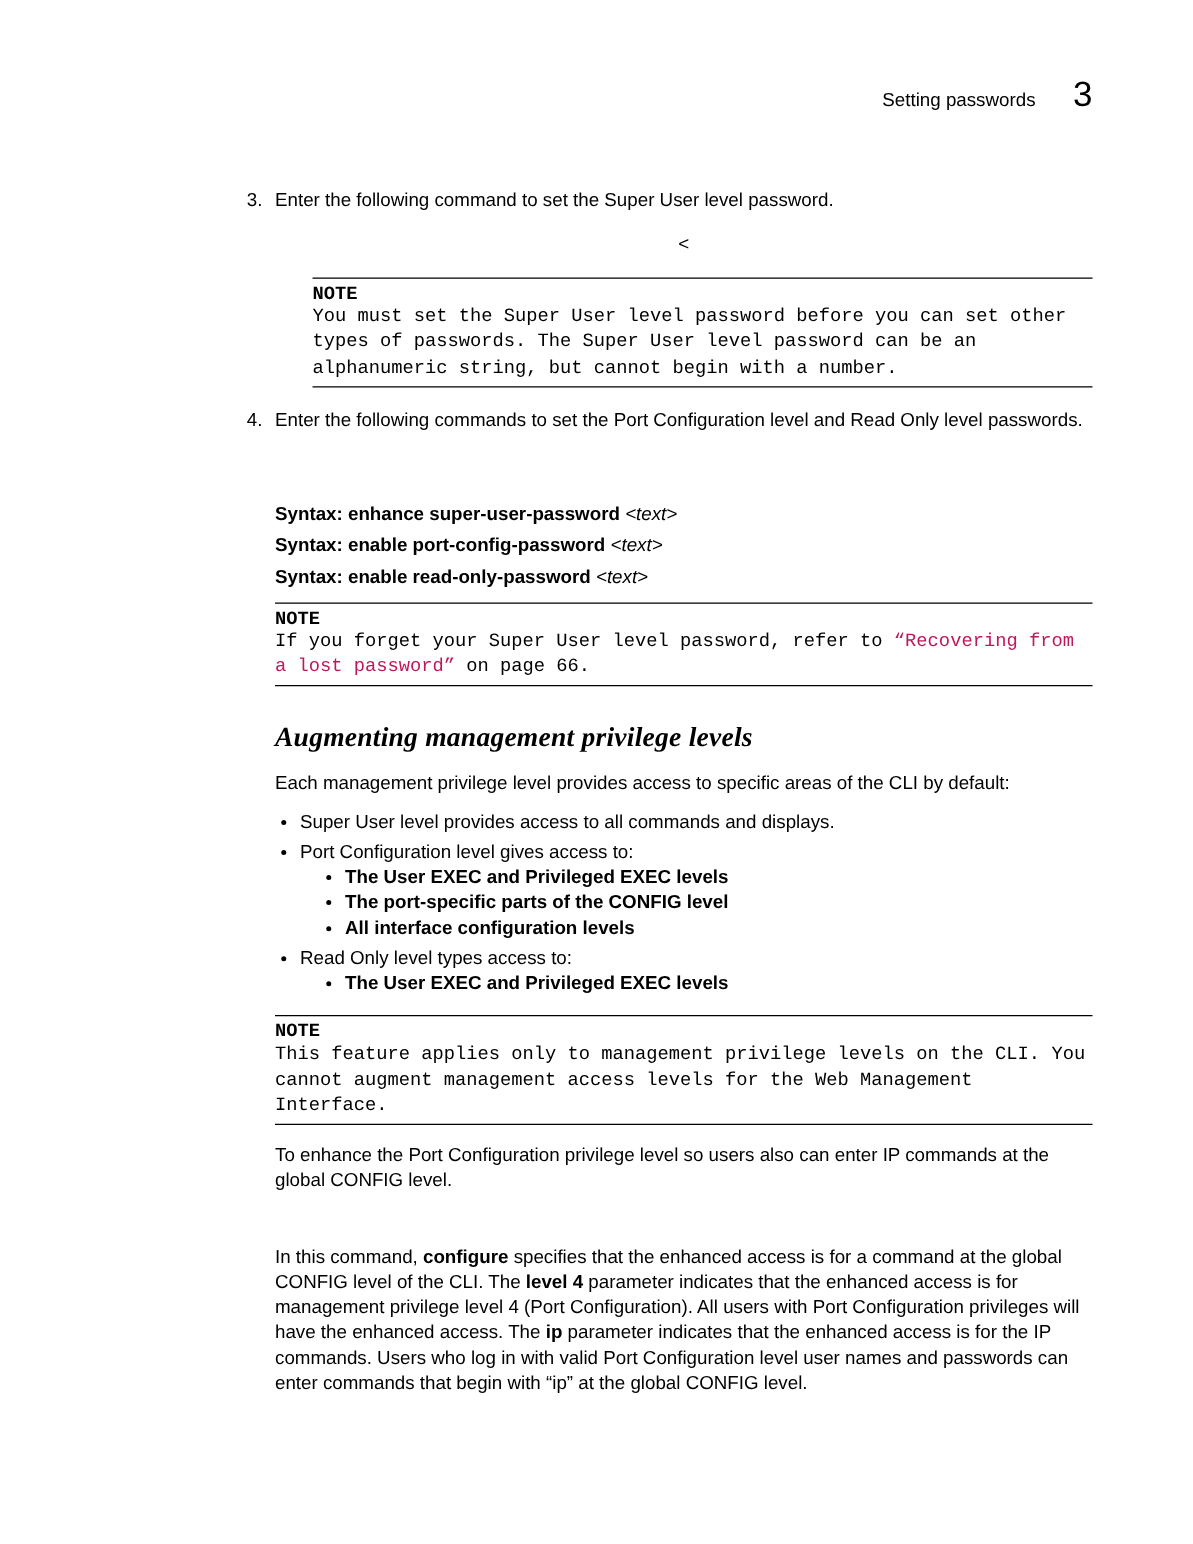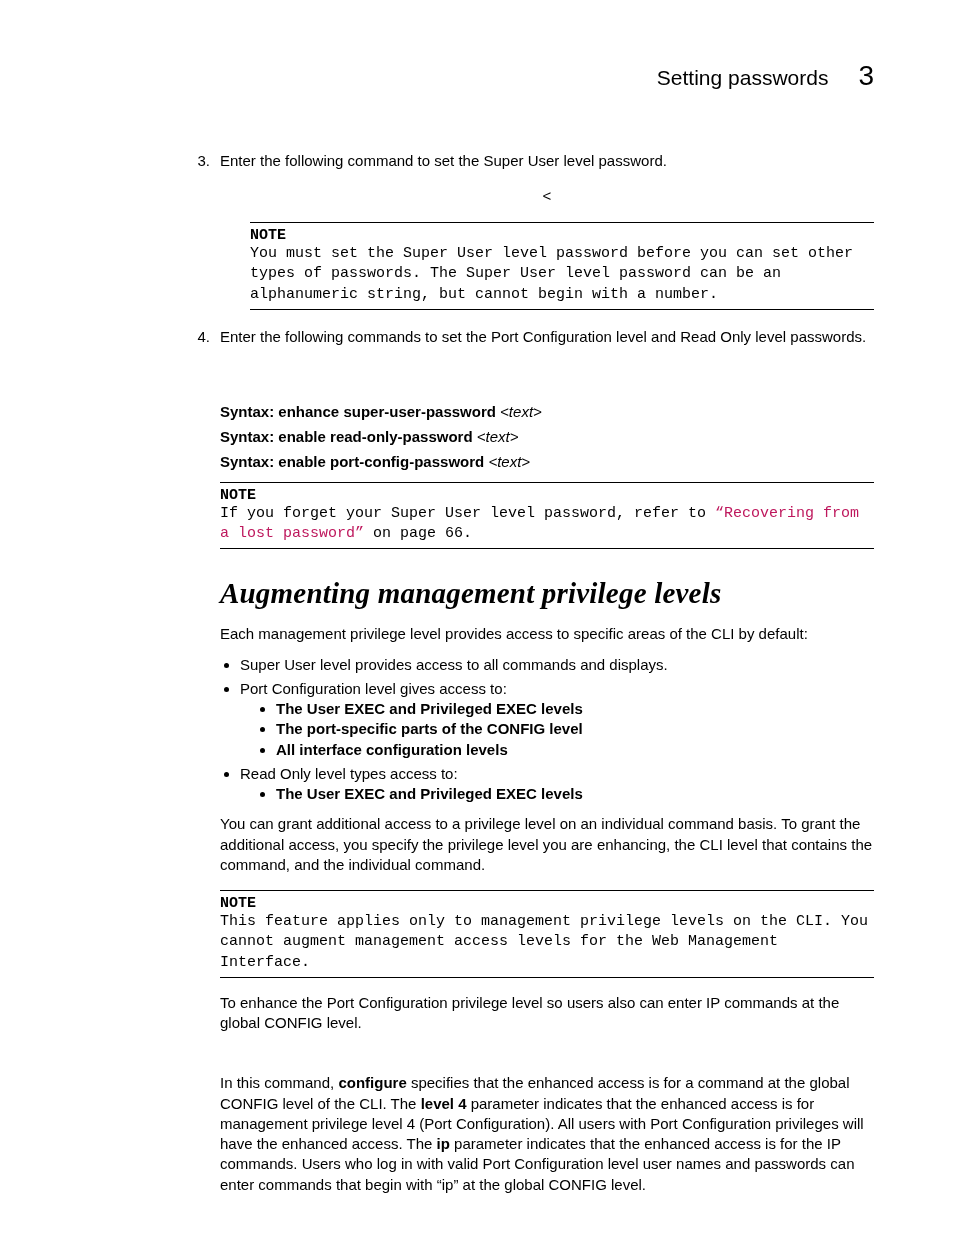--- a/index.html
+++ b/index.html
@@ -16,21 +16,21 @@
     box-sizing: border-box;
   }
   .header-row {
     display: flex;
     justify-content: flex-end;
     align-items: baseline;
     gap: 30px;
     margin-bottom: 60px;
   }
   .header-title {
-    font-size: 21px;
+    font-size: 15px;
   }
   .chapter-num {
     font-size: 28px;
     font-family: Arial, sans-serif;
   }
   .content {
     margin-left: 140px;
   }
   .step {
     display: flex;
@@ -70,21 +70,21 @@
     border-top: 1px solid #000;
     margin: 4px 0;
   }
   .link {
     color: #be185d;
   }
   h2.subsection {
     font-family: "Times New Roman", serif;
     font-style: italic;
     font-weight: bold;
-    font-size: 29px;
+    font-size: 22px;
     margin-top: 28px;
     margin-bottom: 14px;
     letter-spacing: 0.2px;
   }
   p.body {
     margin: 10px 0;
     line-height: 1.35;
   }
   ul.bullets {
     margin: 8px 0 8px 20px;
@@ -139,28 +139,28 @@
     <div class="syntax-line">
       <span class="syntax-label">Syntax:</span>
       <span> </span>
       <span class="syntax-cmd">enhance super-user-password</span>
       <span> </span>
       <span class="syntax-arg">&lt;text&gt;</span>
     </div>
     <div class="syntax-line">
       <span class="syntax-label">Syntax:</span>
       <span> </span>
-      <span class="syntax-cmd">enable read-only-password</span>
+      <span class="syntax-cmd">enable port-config-password</span>
       <span> </span>
       <span class="syntax-arg">&lt;text&gt;</span>
     </div>
     <div class="syntax-line">
       <span class="syntax-label">Syntax:</span>
       <span> </span>
-      <span class="syntax-cmd">enable port-config-password</span>
+      <span class="syntax-cmd">enable read-only-password</span>
       <span> </span>
       <span class="syntax-arg">&lt;text&gt;</span>
     </div>
 
     <div class="note-block full" style="margin-top:12px;">
       <hr class="note-rule">
       <span class="bold">NOTE</span>
       <div class="note-body">
         <span>If you forget your Super User level password, refer to </span><span class="link">“Recovering from a lost password”</span><span> on page 66.</span>
       </div>
@@ -182,21 +182,20 @@
         </ul>
       </li>
       <li>
         <span>Read Only level types access to:</span>
         <ul>
           <li>The User EXEC and Privileged EXEC levels</li>
         </ul>
       </li>
     </ul>
 
-    <p class="body">You can grant additional access to a privilege level on an individual command basis.  To grant the additional access, you specify the privilege level you are enhancing, the CLI level that contains the command, and the individual command.</p>
 
     <div class="note-block full">
       <hr class="note-rule">
       <span class="bold">NOTE</span>
       <div class="note-body">This feature applies only to management privilege levels on the CLI.  You cannot augment management access levels for the Web Management Interface.</div>
       <hr class="note-rule">
     </div>
 
     <p class="body">To enhance the Port Configuration privilege level so users also can enter IP commands at the global CONFIG level.</p>
 

